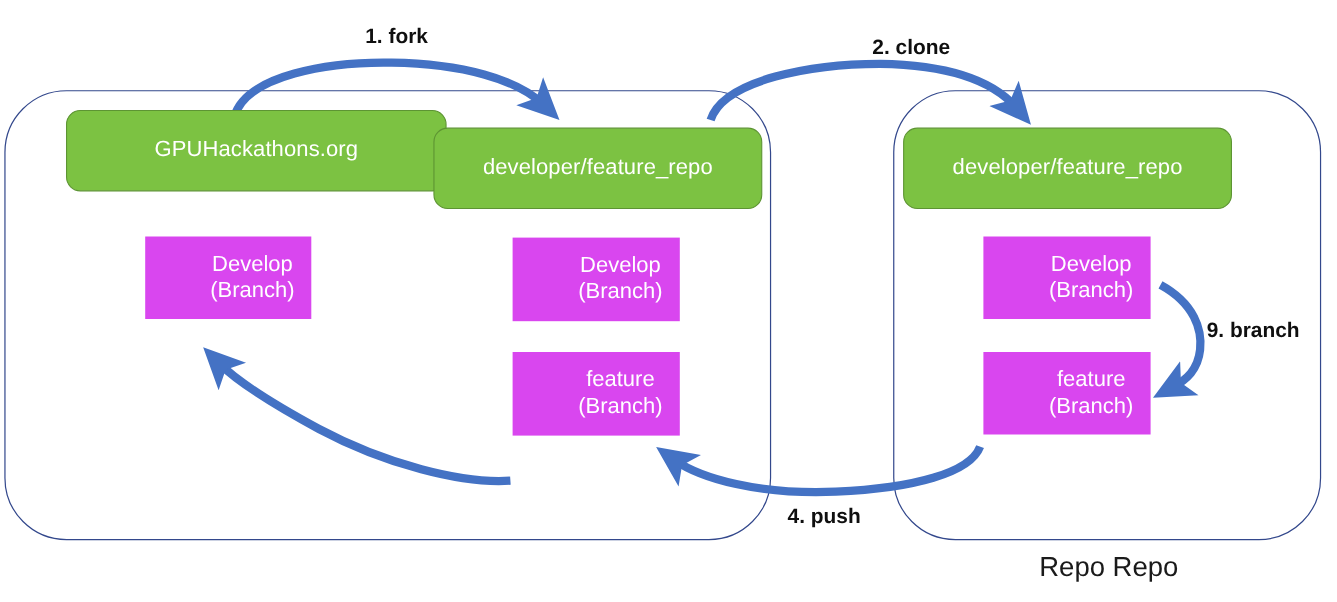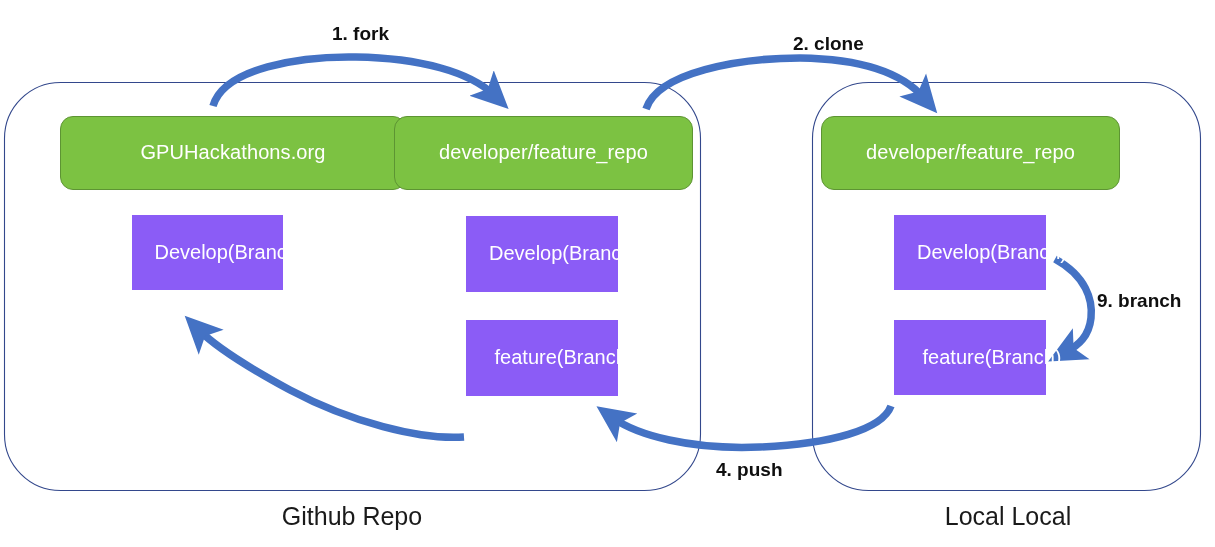--- a/index.html
+++ b/index.html
@@ -36,24 +36,24 @@
     line-height: 1.18;
   }
   .node.repo {
     background: #7CC242;
     border: 1px solid #5d9433;
     border-radius: 13px;
     font-size: 20px;
     letter-spacing: 0.1px;
   }
   .node.branch {
-    background: #8b5cf6;
+    background: #d946ef;
     font-size: 20px;
     white-space: pre-line;
-    flex-direction: row;
+    flex-direction: column;
     padding-left: 44px;
   }
   .step-label {
     position: absolute;
     font-weight: bold;
     font-size: 19px;
     color: #0f0f0f;
     white-space: nowrap;
     text-align: center;
   }
@@ -88,21 +88,21 @@
 
     <path d="M 646,109 C 658,72 740,58 800,58 C 870,59 905,76 924,98" fill="none" stroke="#4472C4" stroke-width="7.5" stroke-linecap="butt" marker-end="url(#arrowhead)"></path>
 
     <path d="M 1055,259 C 1086,276 1093,300 1091,318 C 1089,336 1079,345 1066,352" fill="none" stroke="#4472C4" stroke-width="7.5" stroke-linecap="butt" marker-end="url(#arrowhead)"></path>
 
     <path d="M 891,406 C 882,430 830,444 760,447 C 690,450 637,435 613,418" fill="none" stroke="#4472C4" stroke-width="7.5" stroke-linecap="butt" marker-end="url(#arrowhead)"></path>
 
     <path d="M 464,437 C 420,440 350,422 290,390 C 240,363 212,343 199,330" fill="none" stroke="#4472C4" stroke-width="7.5" stroke-linecap="butt" marker-end="url(#arrowhead)"></path>
   </svg>
 
-  <div class="node repo" style="left:60px; top:116px; width:346px; height:74px;">
+  <div class="node repo" style="left:60px; top:100px; width:346px; height:74px;">
     <span>GPUHackathons.org</span>
   </div>
 
   <div class="node branch" style="left:132px; top:215px; width:151px; height:75px;">
     <span class="branch-line">Develop</span>
     <span class="branch-line">(Branch)</span>
   </div>
 
   <div class="node repo" style="left:394px; top:116px; width:299px; height:74px;">
     <span>developer/feature_repo</span>
@@ -134,17 +134,16 @@
 
   <div class="step-label" style="left:332px; top:23px;">1. fork</div>
 
   <div class="step-label" style="left:772px; top:33px;margin-left:21px;">2. clone</div>
 
   <div class="step-label" style="left:1097px; top:290px;">9. branch</div>
 
   <div class="step-label" style="left:716px; top:459px;">4. push</div>
 
 
-  <div class="zone-label" style="left:252px; top:502px; width:200px;">Github Repo</div>
 
-  <div class="zone-label" style="left:908px; top:502px; width:200px;">Local Local</div>
+  <div class="zone-label" style="left:908px; top:502px; width:200px;">Repo Repo</div>
 
 </div>
 
 </body></html>

